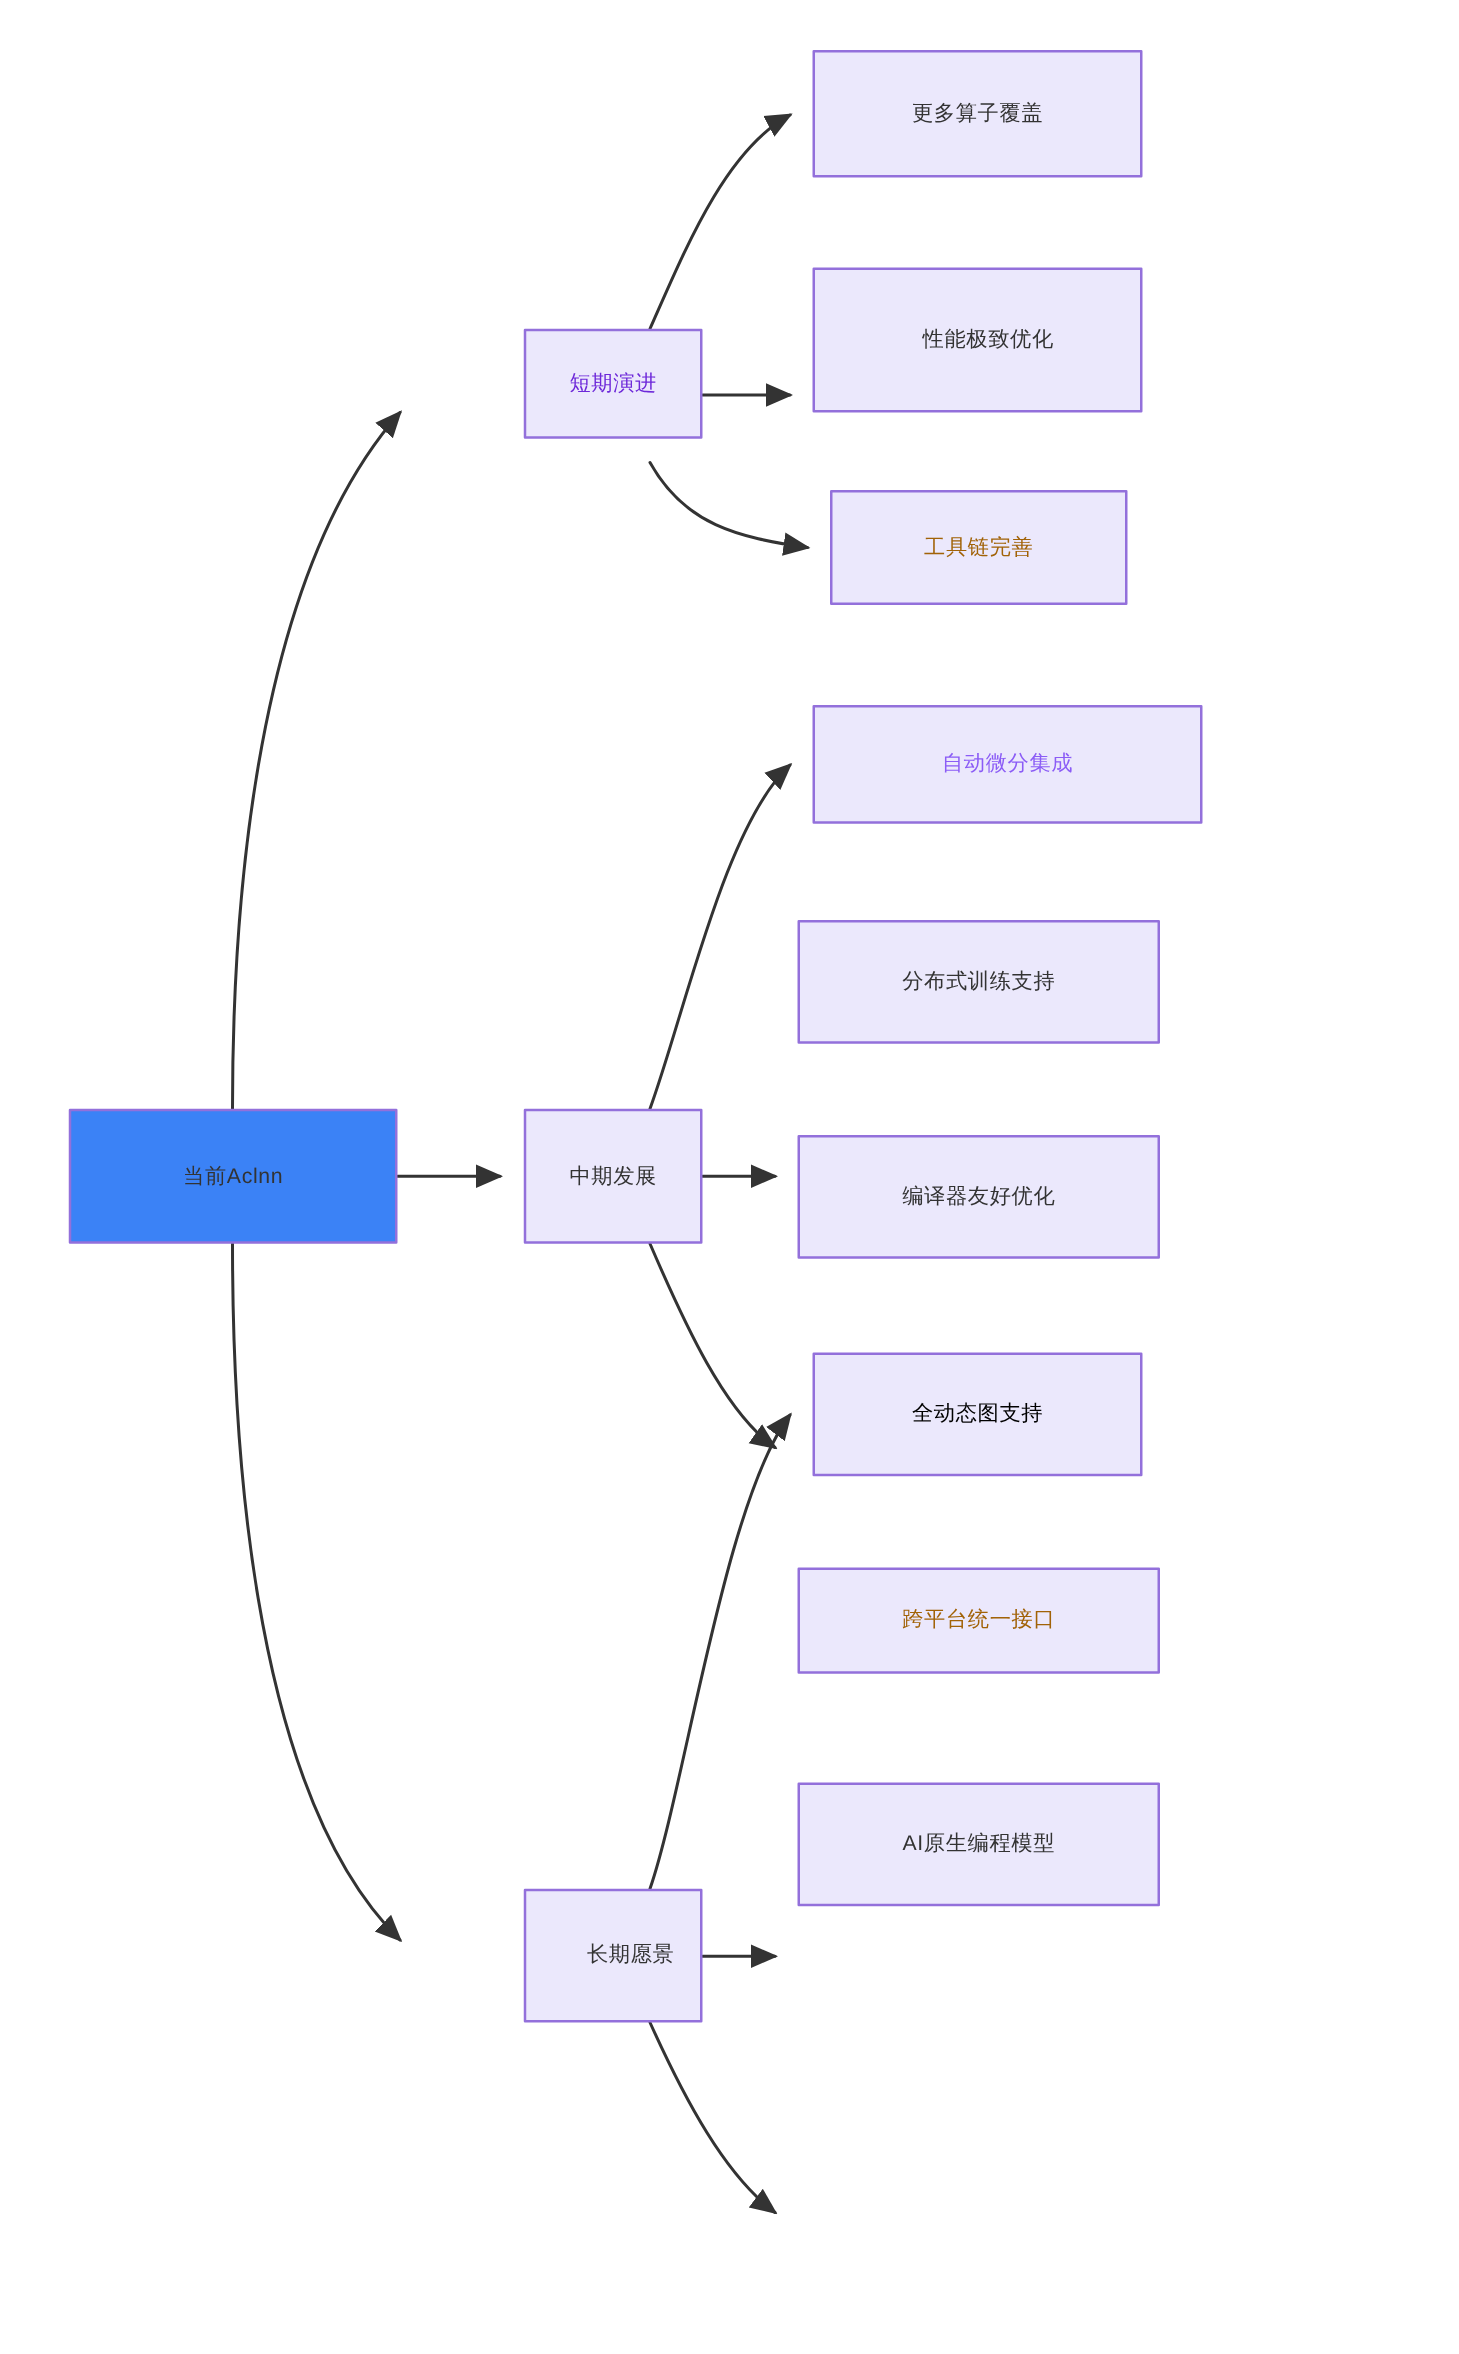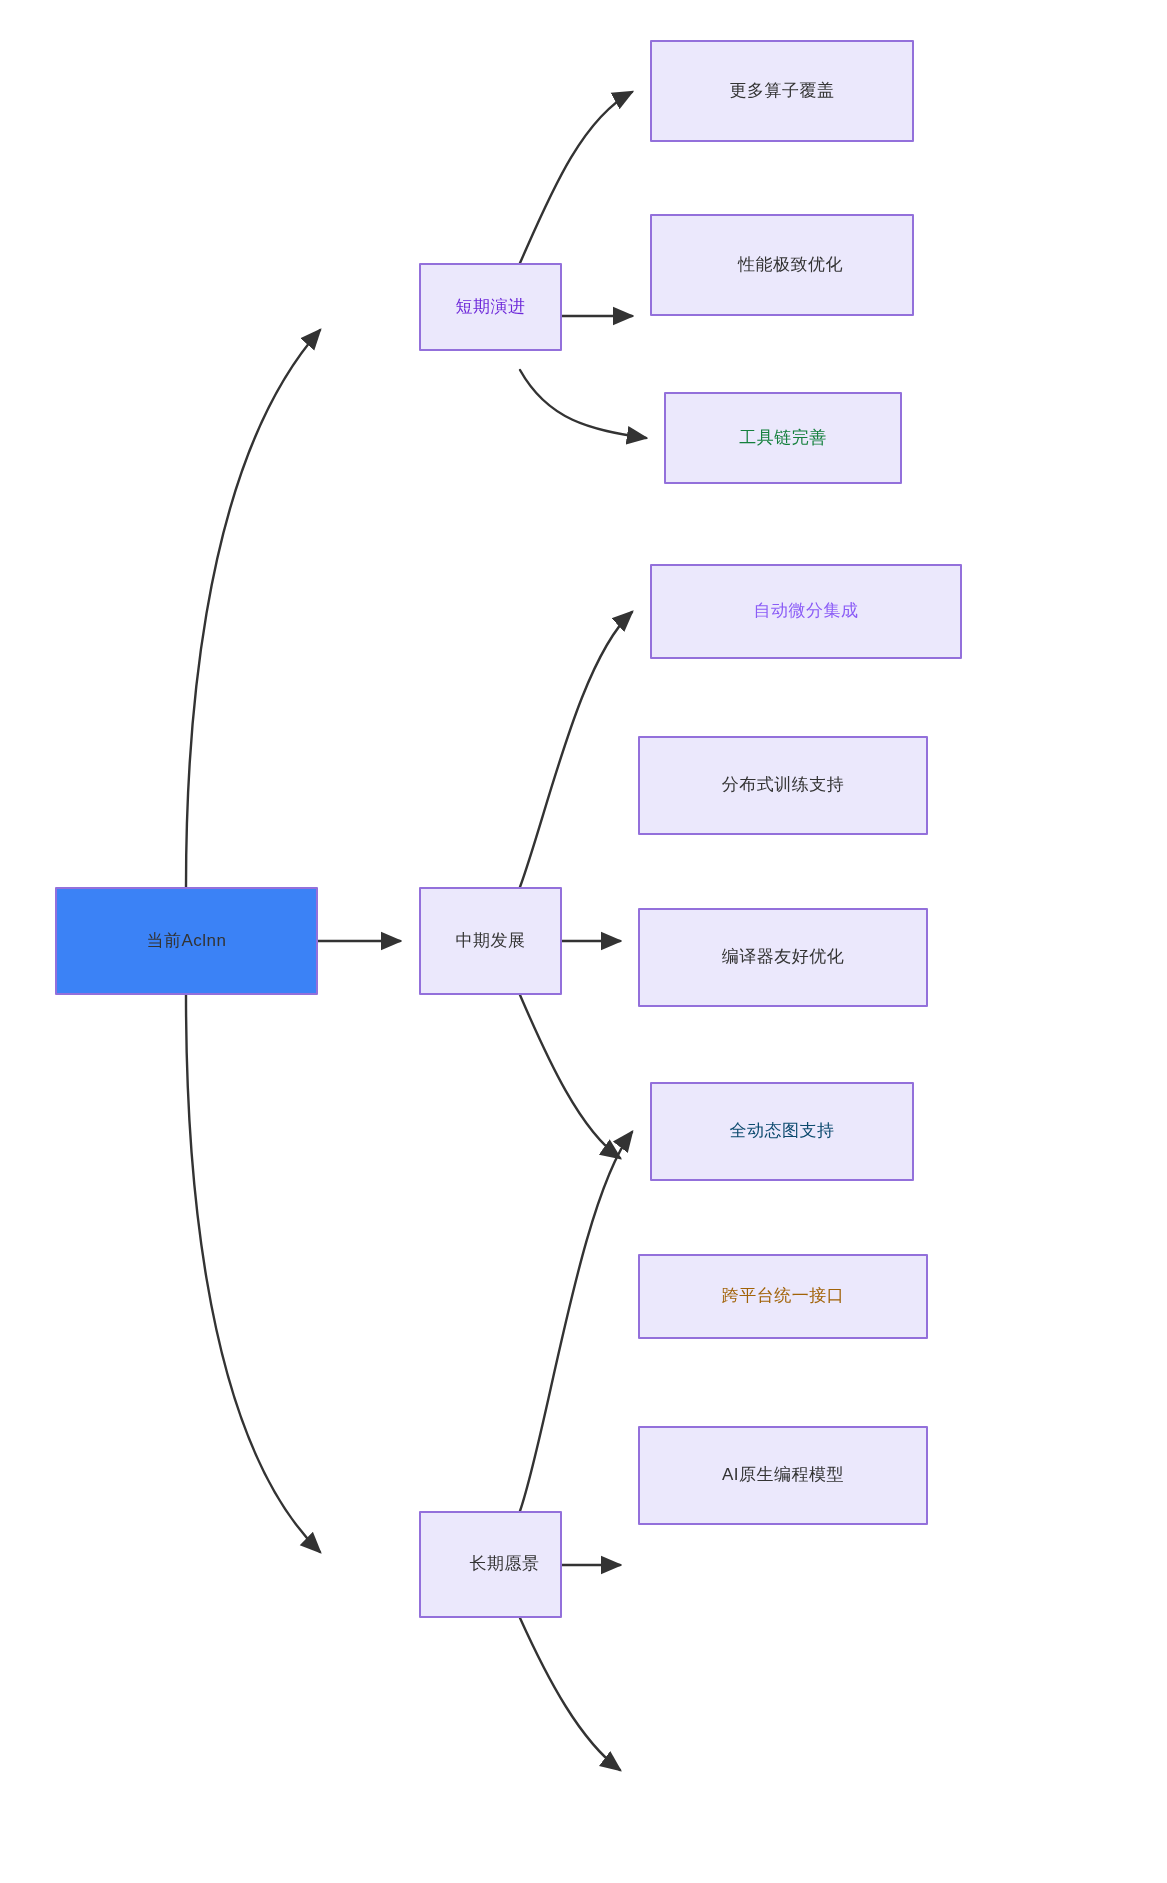--- a/index.html
+++ b/index.html
@@ -67,36 +67,36 @@
       </div>
       <div class="node" style="left: 419px; top: 887px; width: 143px; height: 108px; background: rgb(235, 232, 252); border-color: rgb(147, 112, 219); color: rgb(51, 51, 51);">
         <span class="node-label">中期发展</span>
       </div>
       <div class="node" style="left: 419px; top: 1511px; width: 143px; height: 107px; background: rgb(235, 232, 252); border-color: rgb(147, 112, 219); color: rgb(51, 51, 51); padding-left: 28px;">
         <span class="node-label">长期愿景</span>
       </div>
       <div class="node" style="left: 650px; top: 40px; width: 264px; height: 102px; background: rgb(235, 232, 252); border-color: rgb(147, 112, 219); color: rgb(51, 51, 51);">
         <span class="node-label">更多算子覆盖</span>
       </div>
-      <div class="node" style="left: 650px; top: 214px; width: 264px; height: 102px; background: rgb(235, 232, 252); border-color: rgb(147, 112, 219); color: rgb(51, 51, 51); padding-left: 17px;">
+      <div class="node" style="left: 650px; top: 214px; width: 264px; height: 116px; background: rgb(235, 232, 252); border-color: rgb(147, 112, 219); color: rgb(51, 51, 51); padding-left: 17px;">
         <span class="node-label">性能极致优化</span>
       </div>
-      <div class="node" style="left: 664px; top: 392px; width: 238px; height: 92px; background: rgb(235, 232, 252); border-color: rgb(147, 112, 219); color: #15803d;">
+      <div class="node" style="left: 664px; top: 392px; width: 238px; height: 92px; background: rgb(235, 232, 252); border-color: rgb(147, 112, 219); color: #a16207;">
         <span class="node-label">工具链完善</span>
       </div>
       <div class="node" style="left: 650px; top: 564px; width: 312px; height: 95px; background: rgb(235, 232, 252); border-color: rgb(147, 112, 219); color: #8b5cf6;">
         <span class="node-label">自动微分集成</span>
       </div>
       <div class="node" style="left: 638px; top: 736px; width: 290px; height: 99px; background: rgb(235, 232, 252); border-color: rgb(147, 112, 219); color: rgb(51, 51, 51);">
         <span class="node-label">分布式训练支持</span>
       </div>
       <div class="node" style="left: 638px; top: 908px; width: 290px; height: 99px; background: rgb(235, 232, 252); border-color: rgb(147, 112, 219); color: rgb(51, 51, 51);">
         <span class="node-label">编译器友好优化</span>
       </div>
-      <div class="node" style="left: 650px; top: 1082px; width: 264px; height: 99px; background: rgb(235, 232, 252); border-color: rgb(147, 112, 219); color: #0c4a6e;">
+      <div class="node" style="left: 650px; top: 1082px; width: 264px; height: 99px; background: rgb(235, 232, 252); border-color: rgb(147, 112, 219); color: #000000;">
         <span class="node-label">全动态图支持</span>
       </div>
       <div class="node" style="left: 638px; top: 1254px; width: 290px; height: 85px; background: rgb(235, 232, 252); border-color: rgb(147, 112, 219); color: #a16207;">
         <span class="node-label">跨平台统一接口</span>
       </div>
       <div class="node" style="left: 638px; top: 1426px; width: 290px; height: 99px; background: rgb(235, 232, 252); border-color: rgb(147, 112, 219); color: rgb(51, 51, 51);">
         <span class="node-label">AI原生编程模型</span>
       </div>
     </div>
 

